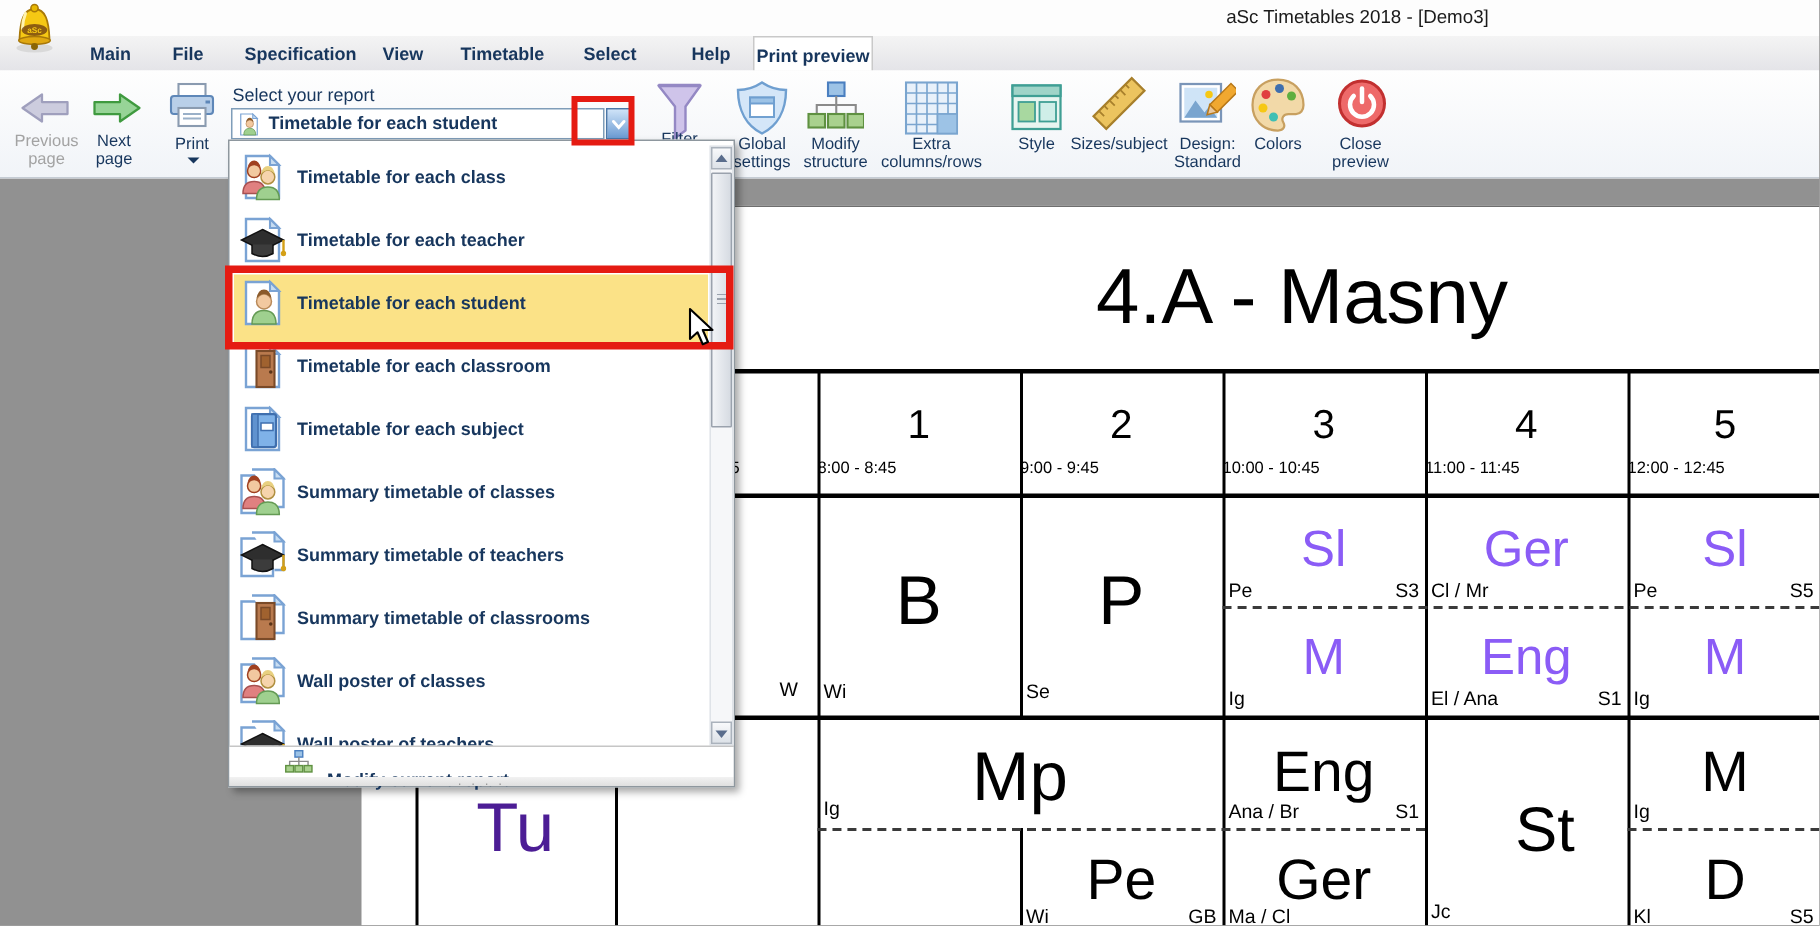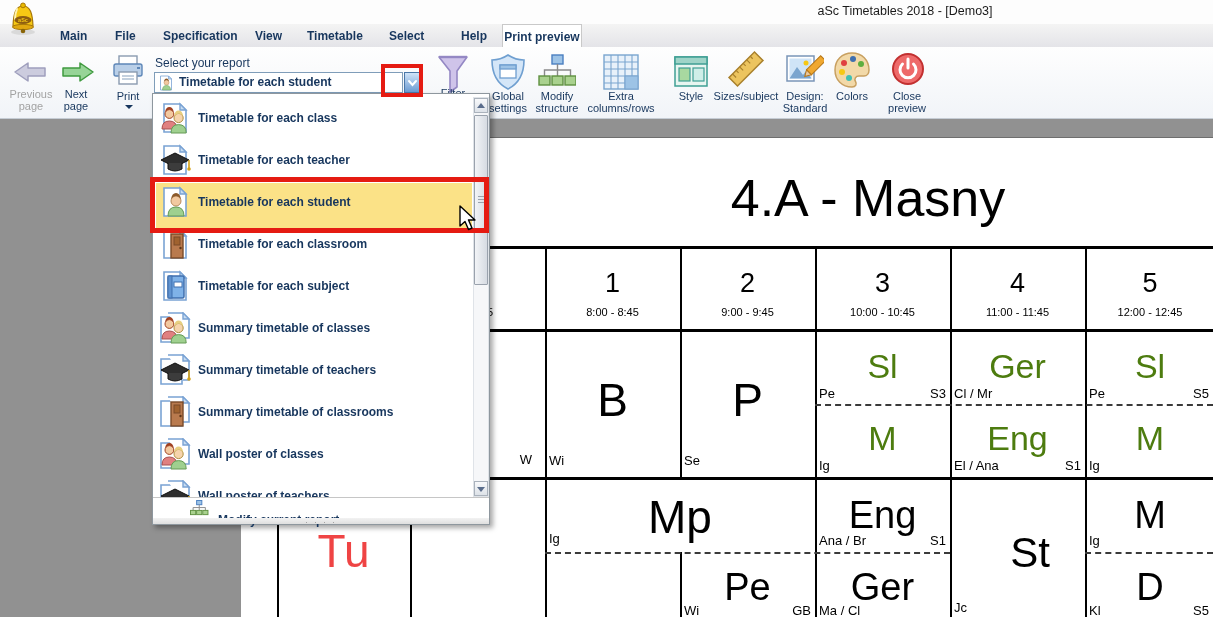--- a/index.html
+++ b/index.html
@@ -72,27 +72,27 @@
   
   .preview { left:0; top:119px; width:1213px; height:498px; background:#919191; z-index:1; }
   .page { position:absolute; left:241px; top:18px; width:980px; height:480px; background:#fff;
     border-top:1px solid #6e6e6e; }
   .pg-title { left:545px; top:168px; width:646px; text-align:center;
     font-size:52px; color:#000; z-index:2; }
   .vline { width:2px; background:#000; z-index:2; }
   .hline { height:3px; background:#000; z-index:2; }
   .dash  { height:0; border-top:2px dashed #3a3a3a; z-index:2; }
   .hnum  { font-size:27px; color:#000; text-align:center; z-index:2; }
-  .htime { font-size:11px; color:#000; text-align:center; z-index:2; }
+  .htime { font-size:11px; color:#000; text-align:left; z-index:2; }
   .subjL { font-size:46px; line-height:50px; text-align:center; color:#000; z-index:2; }
-  .subjM { font-size:34px; line-height:38px; text-align:center; color:#4d7c0f; z-index:2; }
+  .subjM { font-size:34px; line-height:38px; text-align:center; color:#8b5cf6; z-index:2; }
   .subjN { font-size:38px; line-height:42px; text-align:center; color:#000; z-index:2; }
   .lbl   { font-size:13px; color:#000; z-index:2; }
   .lblR  { font-size:13px; color:#000; text-align:right; z-index:2; }
-  .day   { font-size:46px; text-align:center; color:#ef4444; z-index:2; }
+  .day   { font-size:46px; text-align:center; color:#4c1d95; z-index:2; }
 
   .cursor { z-index:60; }
 </style>
 </head>
 <body>
 
 <svg width="0" height="0" style="position:absolute">
   <defs>
     <symbol id="sym-page" viewBox="0 0 32 32">
       <path d="M5 2 h16 l6 6 v22 h-22 z" fill="#ffffff" stroke="#7aa3d4" stroke-width="1.6"></path>

